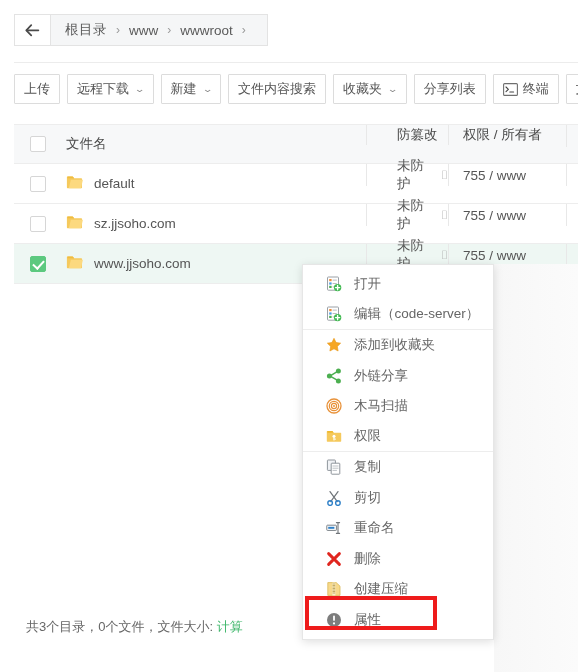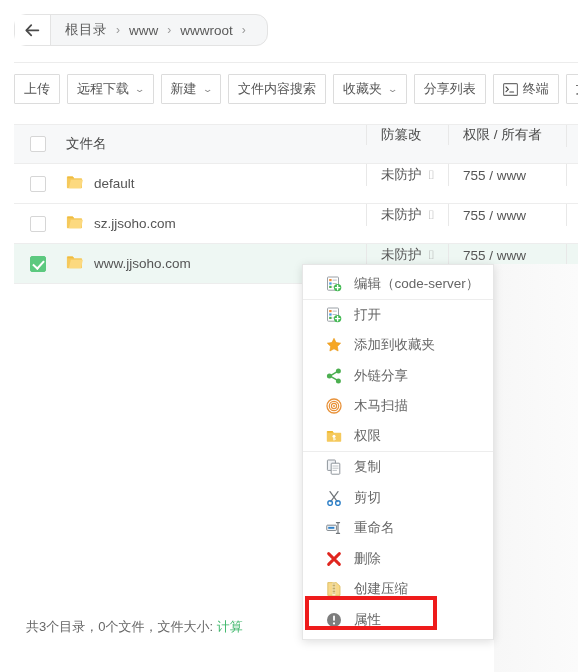--- a/index.html
+++ b/index.html
@@ -19,21 +19,21 @@
 
   
   .crumb-wrap {
     position: absolute;
     left: 14px; top: 14px;
     height: 32px;
     display: flex;
     align-items: stretch;
     border: 1px solid #e3e3e3;
     background: #f5f6f7;
-    border-radius: 12px;
+    border-radius: 0;
   }
   .back-btn {
     width: 36px;
     display: flex; align-items: center; justify-content: center;
     background: #ffffff;
     border-right: 1px solid #e3e3e3;
     cursor: pointer;
   }
   .back-btn svg { display: block; }
   .crumbs {
@@ -107,21 +107,21 @@
     height: 39px;
     color: #4a4a4a;
     font-size: 13.5px;
   }
   .c-check {
     width: 48px; display: flex; align-items: center; justify-content: center;
     flex: 0 0 48px;
   }
   .c-name { flex: 1 1 auto; display: flex; align-items: center; gap: 11px; padding-left: 4px; min-width:0; }
   .c-prot { flex: 0 0 82px; display: flex; align-items: center; gap: 6px;
-            border-left: 1px solid #e8e8e8; height: 22px; padding-left: 14px; }
+            border-left: 1px solid #e8e8e8; height: 22px; padding-left: 30px; }
   .thead .c-prot, .thead .c-perm { height: 20px; }
   .c-perm { flex: 0 0 118px; display: flex; align-items: center;
             border-left: 1px solid #e8e8e8; height: 22px; padding-left: 14px; }
   .c-tail { flex: 0 0 12px; border-left: 1px solid #e8e8e8; height: 22px; }
 
   .cbox {
     width: 16px; height: 16px;
     border: 1px solid #d6d6d6;
     border-radius: 2px;
     background: #fff;
@@ -351,52 +351,52 @@
 
   <div class="footer">
     <span>共3个目录，0个文件，文件大小:</span>
     <span class="calc">计算</span>
   </div>
 
   <div class="right-shade"></div>
 
   <div class="ctxmenu">
 
-    <div class="mi sep-after">
+    <div class="mi">
       <span class="ic">
         <svg width="16" height="16" viewBox="0 0 16 16">
           <rect x="1.5" y="1" width="11" height="13.2" rx="0.8" fill="#fff" stroke="#9aa0a6" stroke-width="1"></rect>
           <rect x="3.2" y="3" width="2.4" height="2.2" fill="#ef8b3c"></rect>
           <rect x="3.2" y="6.4" width="2.4" height="2.2" fill="#4b9ce2"></rect>
           <rect x="3.2" y="9.8" width="2.4" height="2.2" fill="#4caf50"></rect>
           <rect x="6.6" y="3.6" width="4.2" height="1" fill="#b9bdc2"></rect>
           <rect x="6.6" y="7" width="4.2" height="1" fill="#b9bdc2"></rect>
           <rect x="6.6" y="10.4" width="4.2" height="1" fill="#b9bdc2"></rect>
           <circle cx="11.6" cy="11.6" r="3.7" fill="#3fb950"></circle>
           <path d="M11.6 9.5 v4.2 M9.5 11.6 h4.2" stroke="#fff" stroke-width="1.4" stroke-linecap="round"></path>
         </svg>
       </span>
-      <span class="mlabel">编辑（code-server）</span>
-    </div>
-
-    <div class="mi">
+      <span class="mlabel">打开</span>
+    </div>
+
+    <div class="mi sep-after">
       <span class="ic">
         <svg width="16" height="16" viewBox="0 0 16 16">
           <rect x="1.5" y="1" width="11" height="13.2" rx="0.8" fill="#fff" stroke="#9aa0a6" stroke-width="1"></rect>
           <rect x="3.2" y="3" width="2.4" height="2.2" fill="#ef8b3c"></rect>
           <rect x="3.2" y="6.4" width="2.4" height="2.2" fill="#4b9ce2"></rect>
           <rect x="3.2" y="9.8" width="2.4" height="2.2" fill="#4caf50"></rect>
           <rect x="6.6" y="3.6" width="4.2" height="1" fill="#b9bdc2"></rect>
           <rect x="6.6" y="7" width="4.2" height="1" fill="#b9bdc2"></rect>
           <rect x="6.6" y="10.4" width="4.2" height="1" fill="#b9bdc2"></rect>
           <circle cx="11.6" cy="11.6" r="3.7" fill="#3fb950"></circle>
           <path d="M11.6 9.5 v4.2 M9.5 11.6 h4.2" stroke="#fff" stroke-width="1.4" stroke-linecap="round"></path>
         </svg>
       </span>
-      <span class="mlabel">打开</span>
+      <span class="mlabel">编辑（code-server）</span>
     </div>
 
     <div class="mi">
       <span class="ic">
         <svg width="16" height="16" viewBox="0 0 16 16">
           <path d="M8 1.3 l2.05 4.18 4.6.67 -3.33 3.25 .79 4.6 -4.11-2.17 -4.11 2.17 .79-4.6 -3.33-3.25 4.6-.67z" fill="#f6a623" stroke="#e89612" stroke-width=".6" stroke-linejoin="round"></path>
         </svg>
       </span>
       <span class="mlabel">添加到收藏夹</span>
     </div>

